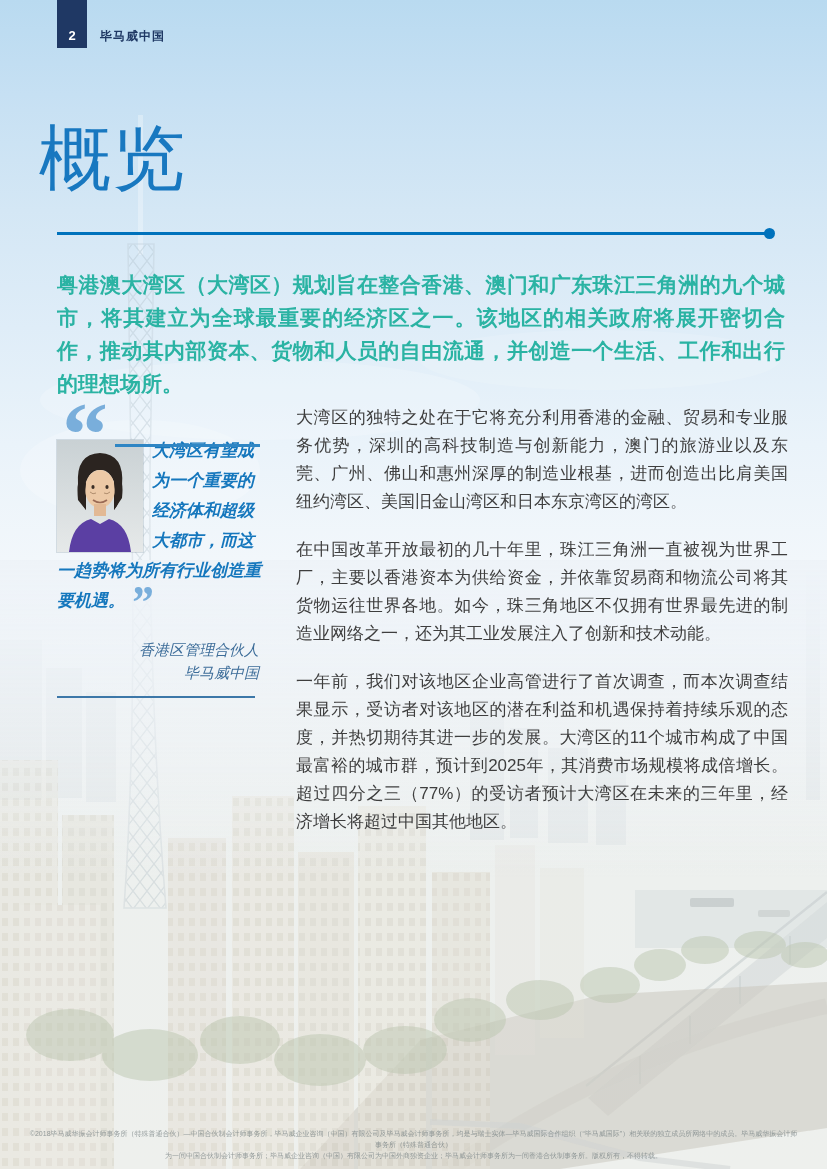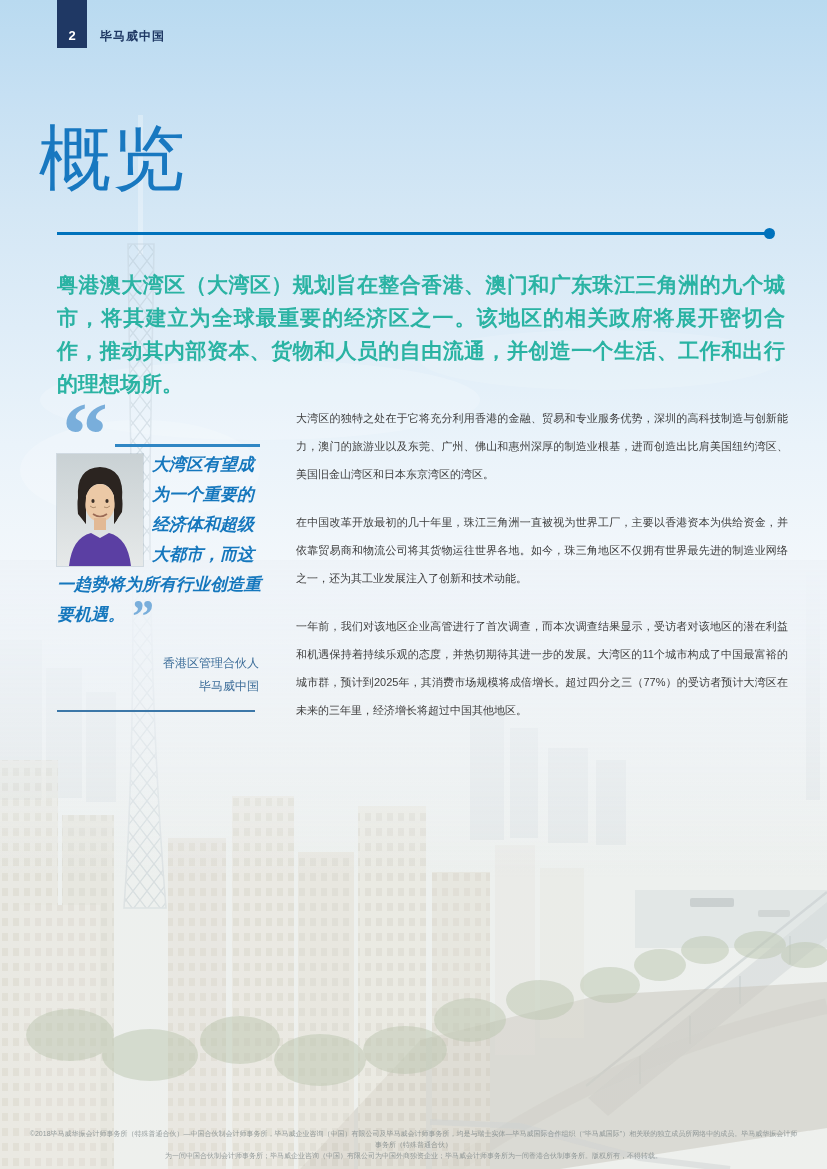--- a/index.html
+++ b/index.html
@@ -57,41 +57,41 @@
   .quote-open {
     position:absolute; left:5px; top:-20px;
     color:#79aedb; font-size:92px; font-weight:bold; line-height:1;
     font-family:"Liberation Serif", serif;
   }
   .quote-topline {
     position:absolute; left:58px; top:36px; width:145px; height:3px;
     background:#2f86c4;
   }
   .quote-body {
-    margin-top:42px;
+    margin-top:28px;
     color:#1577bd; font-size:17px; line-height:30px;
     font-weight:bold; font-style:italic;
   }
   .portrait {
     float:left; width:86px; height:112px; margin:4px 9px 4px 0;
     box-shadow:0 0 0 1px rgba(120,140,150,.25);
   }
   .quote-close {
     color:#79aedb; font-size:46px; font-weight:bold; line-height:0;
     vertical-align:-12px; font-family:"Liberation Serif", serif;
   }
   .attribution { margin-top:22px; text-align:right; padding-right:4px; }
   .attr-name  { color:#3d6d99; font-size:14px; font-weight:bold; font-style:italic; line-height:24px; }
-  .attr-role, .attr-company { color:#3d6d99; font-size:12px; line-height:23px; }
+  .attr-role, .attr-company { color:#3d6d99; font-size:15px; font-style:italic; line-height:23px; }
   .attr-rule { margin-top:12px; width:198px; height:2px; background:#3c77a8; }
 
   
   .right-col { position:absolute; left:296px; top:404px; width:492px; }
   .right-col p {
-    color:#3e3e3e; font-size:11px; line-height:28px;
+    color:#3e3e3e; font-size:17px; line-height:28px;
     margin-bottom:20px; text-align:justify;
   }
 
   
   .footnote {
     position:absolute; left:0; right:0; bottom:8px;
     text-align:center; color:rgba(125,135,136,.8);
     font-size:7px; line-height:11px;
     padding:0 28px;
   }

